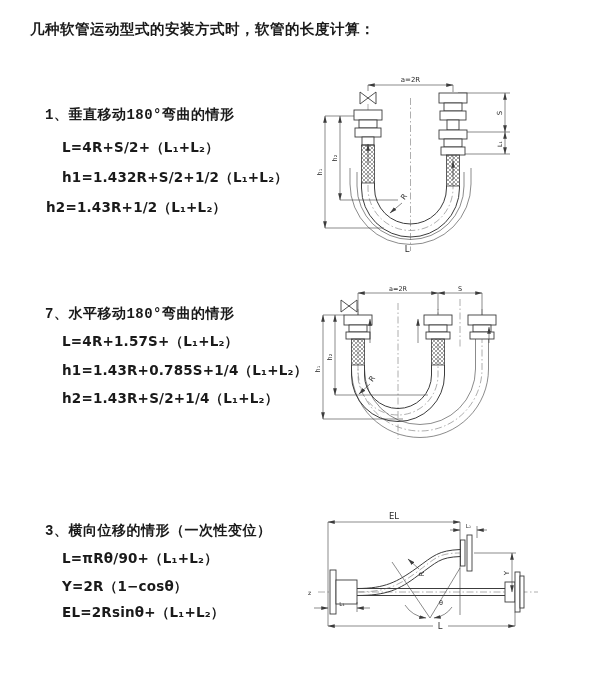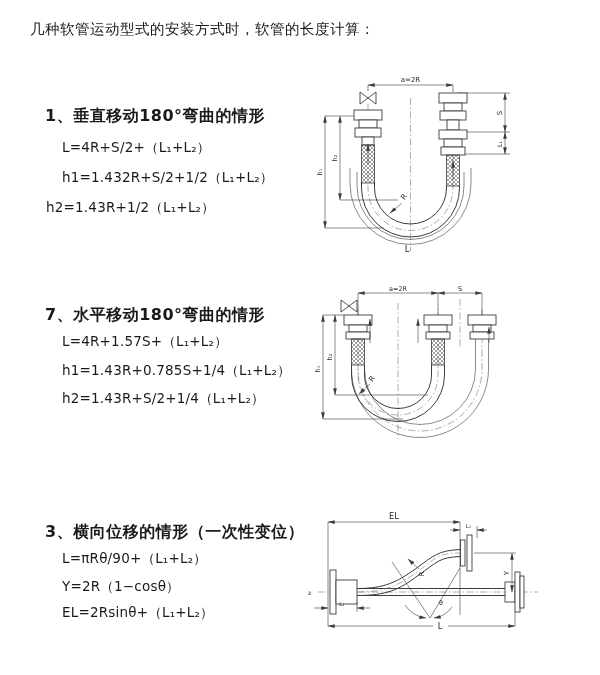--- a/index.html
+++ b/index.html
@@ -1,25 +1,25 @@
 <!DOCTYPE html>
 <html><head>
 <meta charset="utf-8">
 <style>
   html,body{margin:0;padding:0;}
   body{
     width:600px;height:675px;position:relative;background:#ffffff;
     font-family:"DejaVu Sans",sans-serif;color:#1a1a1a;overflow:hidden;
   }
   .page-title{
-    position:absolute;left:30px;top:20px;font-size:14.5px;font-weight:400;
+    position:absolute;left:30px;top:20px;font-size:14.5px;font-weight:700;
     letter-spacing:0.5px;white-space:nowrap;
   }
-  .sec-heading{position:absolute;font-size:16px;font-weight:600;letter-spacing:0.5px;white-space:nowrap;}
-  .formula{position:absolute;font-size:13.5px;font-weight:400;letter-spacing:0.2px;white-space:nowrap;}
+  .sec-heading{position:absolute;font-size:14px;font-weight:600;letter-spacing:0.5px;white-space:nowrap;font-family:Liberation Mono, monospace;}
+  .formula{position:absolute;font-size:13.5px;font-weight:700;letter-spacing:0.2px;white-space:nowrap;}
   svg{position:absolute;overflow:visible;}
   svg text{font-family:"DejaVu Sans",sans-serif;fill:#2b2b2b;}
   .thin{stroke:#3c3c3c;stroke-width:0.6;fill:none;}
   .wall{stroke:#3c3c3c;stroke-width:1;fill:none;}
   .cl{stroke:#6a6a6a;stroke-width:0.55;fill:none;stroke-dasharray:7 2.5 1.5 2.5;}
   .flg{fill:#ffffff;stroke:#3c3c3c;stroke-width:0.9;}
   .valve{fill:none;stroke:#3c3c3c;stroke-width:0.9;}
 </style>
 </head>
 <body>

